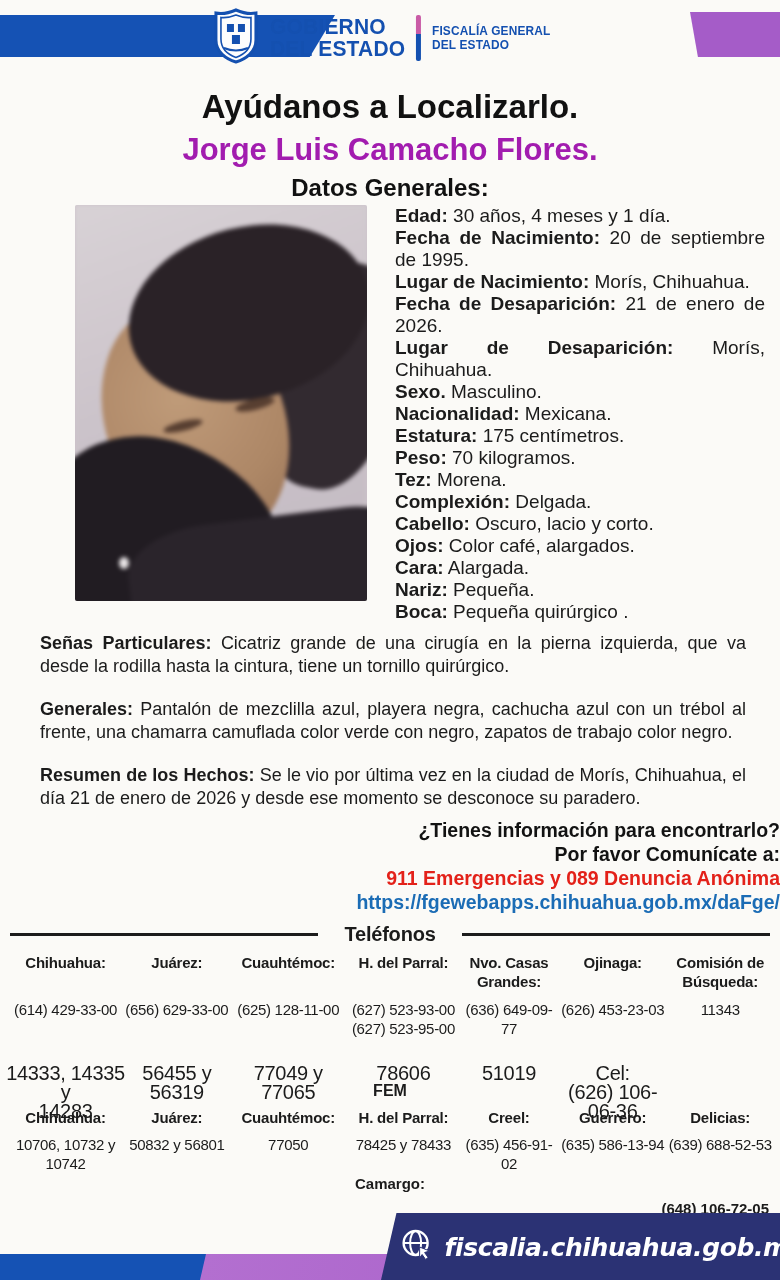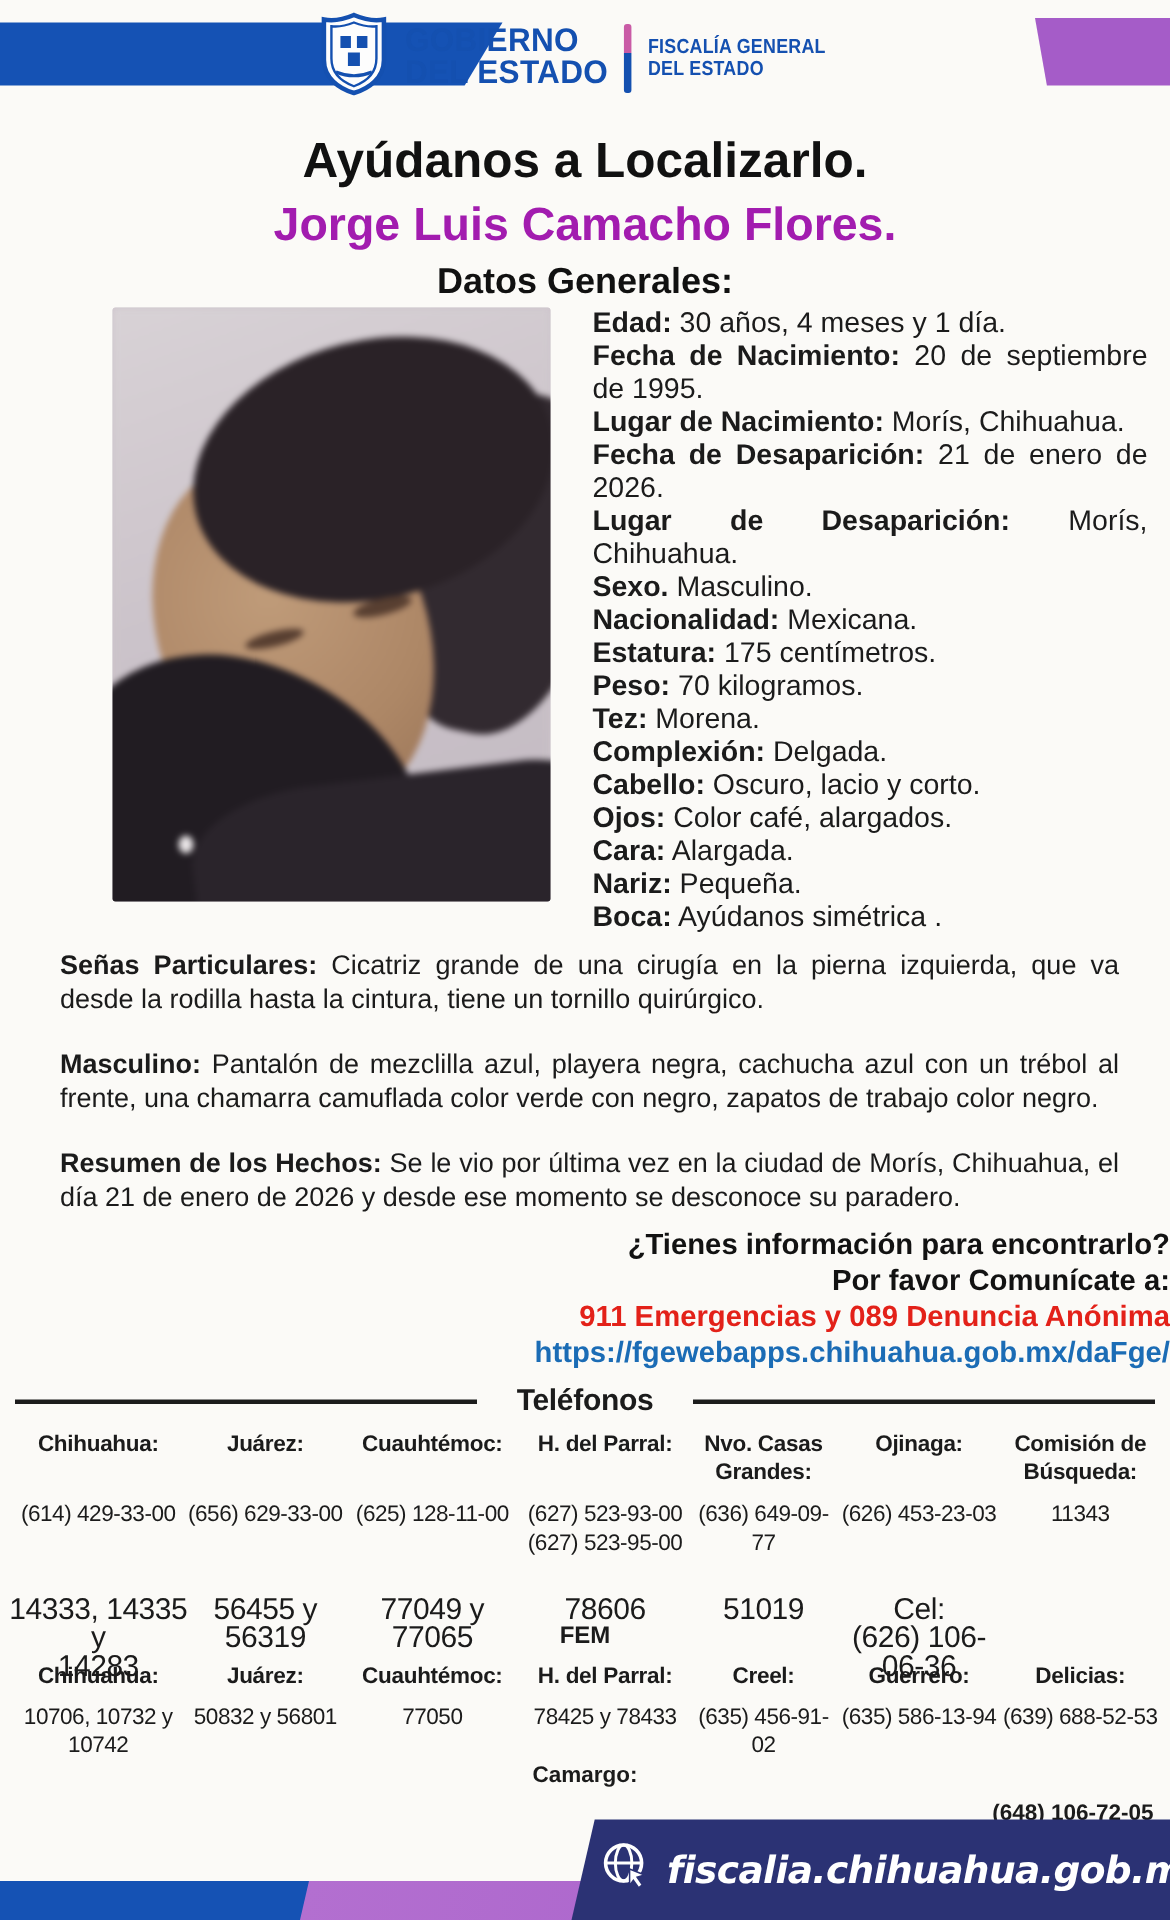--- a/index.html
+++ b/index.html
@@ -127,27 +127,27 @@
     <div class="data-line"><span class="lbl">Sexo.</span> <span>Masculino.</span></div>
     <div class="data-line"><span class="lbl">Nacionalidad:</span> <span>Mexicana.</span></div>
     <div class="data-line"><span class="lbl">Estatura:</span> <span>175 centímetros.</span></div>
     <div class="data-line"><span class="lbl">Peso:</span> <span>70 kilogramos.</span></div>
     <div class="data-line"><span class="lbl">Tez:</span> <span>Morena.</span></div>
     <div class="data-line"><span class="lbl">Complexión:</span> <span>Delgada.</span></div>
     <div class="data-line"><span class="lbl">Cabello:</span> <span>Oscuro, lacio y corto.</span></div>
     <div class="data-line"><span class="lbl">Ojos:</span> <span>Color café, alargados.</span></div>
     <div class="data-line"><span class="lbl">Cara:</span> <span>Alargada.</span></div>
     <div class="data-line"><span class="lbl">Nariz:</span> <span>Pequeña.</span></div>
-    <div class="data-line"><span class="lbl">Boca:</span> <span>Ayúdanos simétrica .</span></div>
+    <div class="data-line"><span class="lbl">Boca:</span> <span>Pequeña quirúrgico .</span></div>
   </div>
 </div>
 
 <div class="paras">
   <div class="para"><span class="lbl">Señas Particulares:</span> <span>Cicatriz grande de una cirugía en la pierna izquierda, que va desde la rodilla hasta la cintura, tiene un tornillo quirúrgico.</span></div>
-  <div class="para"><span class="lbl">Masculino:</span> <span>Pantalón de mezclilla azul, playera negra, cachucha azul con un trébol al frente, una chamarra camuflada color verde con negro, zapatos de trabajo color negro.</span></div>
+  <div class="para"><span class="lbl">Generales:</span> <span>Pantalón de mezclilla azul, playera negra, cachucha azul con un trébol al frente, una chamarra camuflada color verde con negro, zapatos de trabajo color negro.</span></div>
   <div class="para"><span class="lbl">Resumen de los Hechos:</span> <span>Se le vio por última vez en la ciudad de Morís, Chihuahua, el día 21 de enero de 2026 y desde ese momento se desconoce su paradero.</span></div>
 </div>
 
 <div class="contact">
   <div class="c-q">¿Tienes información para encontrarlo?</div>
   <div class="c-p">Por favor Comunícate a:</div>
   <div class="c-emg">911 Emergencias y 089 Denuncia Anónima</div>
   <div><a href="#" class="c-url">https://fgewebapps.chihuahua.gob.mx/daFge/</a></div>
 </div>
 

